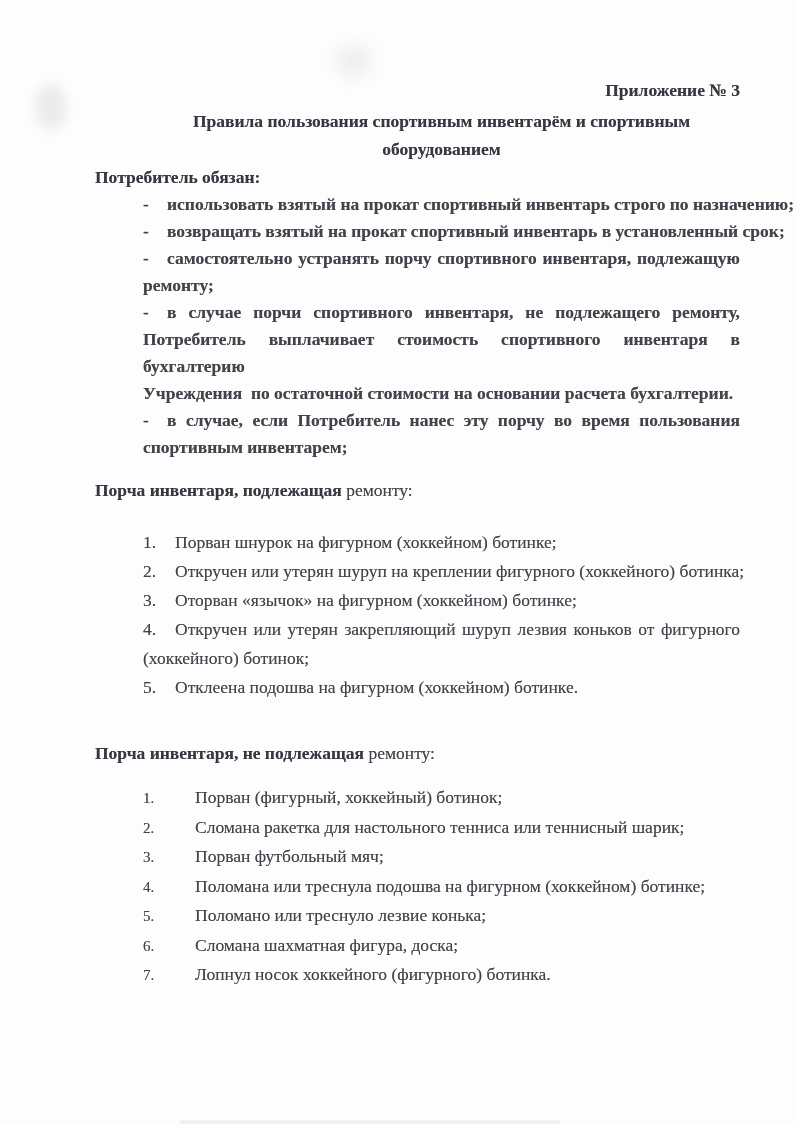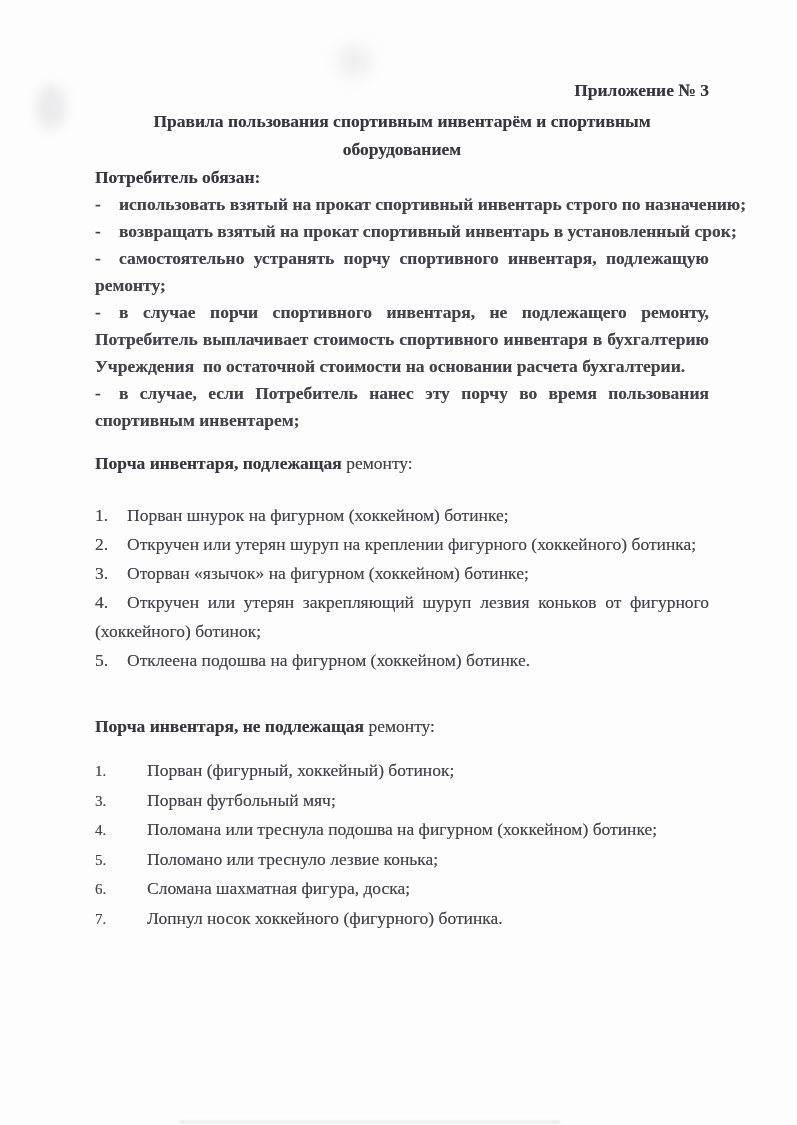--- a/index.html
+++ b/index.html
@@ -12,24 +12,24 @@
     width:797px;height:1125px;
     background:var(--page-bg);
     font-family:"Liberation Serif","DejaVu Serif",serif;
     color:var(--ink);
     overflow:hidden;
   }
   .page{
     position:relative;
     width:797px;height:1066px;
     box-sizing:border-box;
-    padding:76px 88px 0 95px;
+    padding:76px 57px 0 95px;
     text-shadow:0 0 0.35px rgba(70,66,75,.55);
   }
-  .line{white-space:nowrap;}
+  .line{white-space:nowrap;margin-left:48px;}
   .jl{white-space:normal;text-align:justify;text-align-last:justify;}
   .appendix{
     font-weight:bold;color:var(--ink-bold);
     font-size:17.5px;line-height:28px;text-align:right;
   }
   .doc-title{
     margin-top:3px;
     font-weight:bold;color:var(--ink-bold);
     font-size:17.5px;line-height:28px;text-align:center;
   }
@@ -125,20 +125,21 @@
       <div class="line"><span class="marker m-n1">5.</span><span>Отклеена подошва на фигурном (хоккейном) ботинке.</span></div>
     </div>
   </div>
 
   <div class="sec-heading h-norepair">
     <span>Порча инвентаря, не подлежащая</span><span class="rest"> ремонту:</span>
   </div>
 
   <div class="body-text num-list-2">
     <div class="line"><span class="marker m-n2">1.</span><span>Порван (фигурный, хоккейный) ботинок;</span></div>
+    <div class="line"><span class="marker m-n2">2.</span><span>Сломана ракетка для настольного тенниса или теннисный шарик;</span></div>
     <div class="line"><span class="marker m-n2">3.</span><span>Порван футбольный мяч;</span></div>
     <div class="line"><span class="marker m-n2">4.</span><span>Поломана или треснула подошва на фигурном (хоккейном) ботинке;</span></div>
     <div class="line"><span class="marker m-n2">5.</span><span>Поломано или треснуло лезвие конька;</span></div>
     <div class="line"><span class="marker m-n2">6.</span><span>Сломана шахматная фигура, доска;</span></div>
     <div class="line"><span class="marker m-n2">7.</span><span>Лопнул носок хоккейного (фигурного) ботинка.</span></div>
   </div>
 
 </div>
 
 </body></html>

